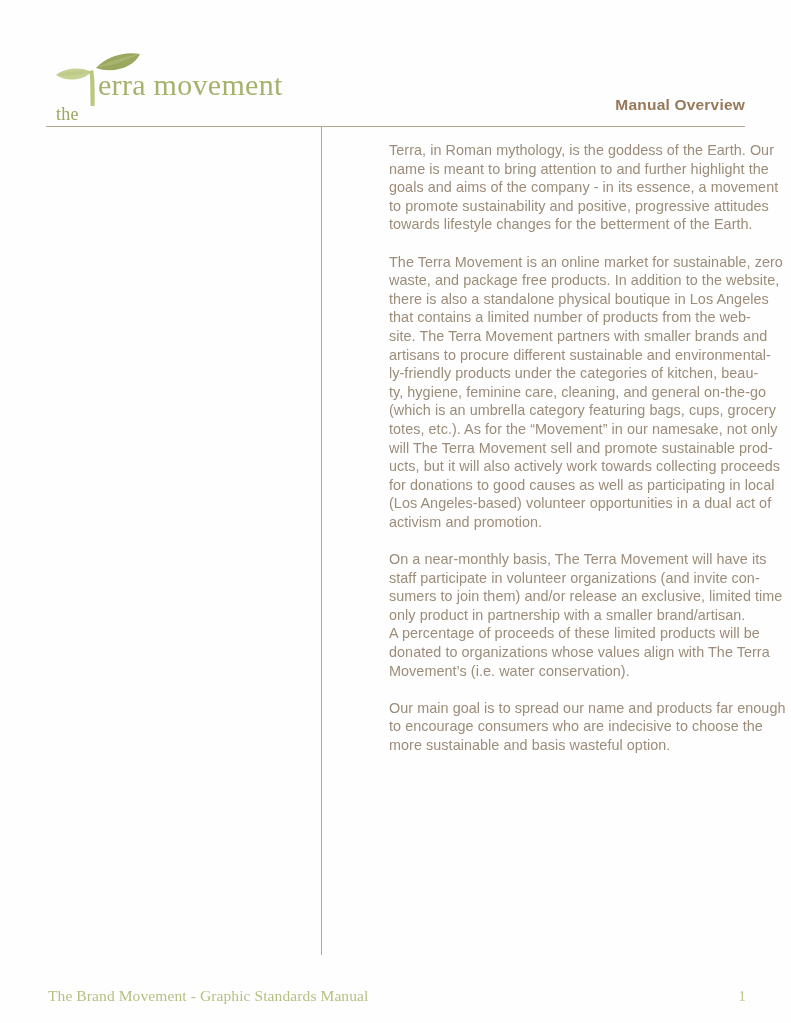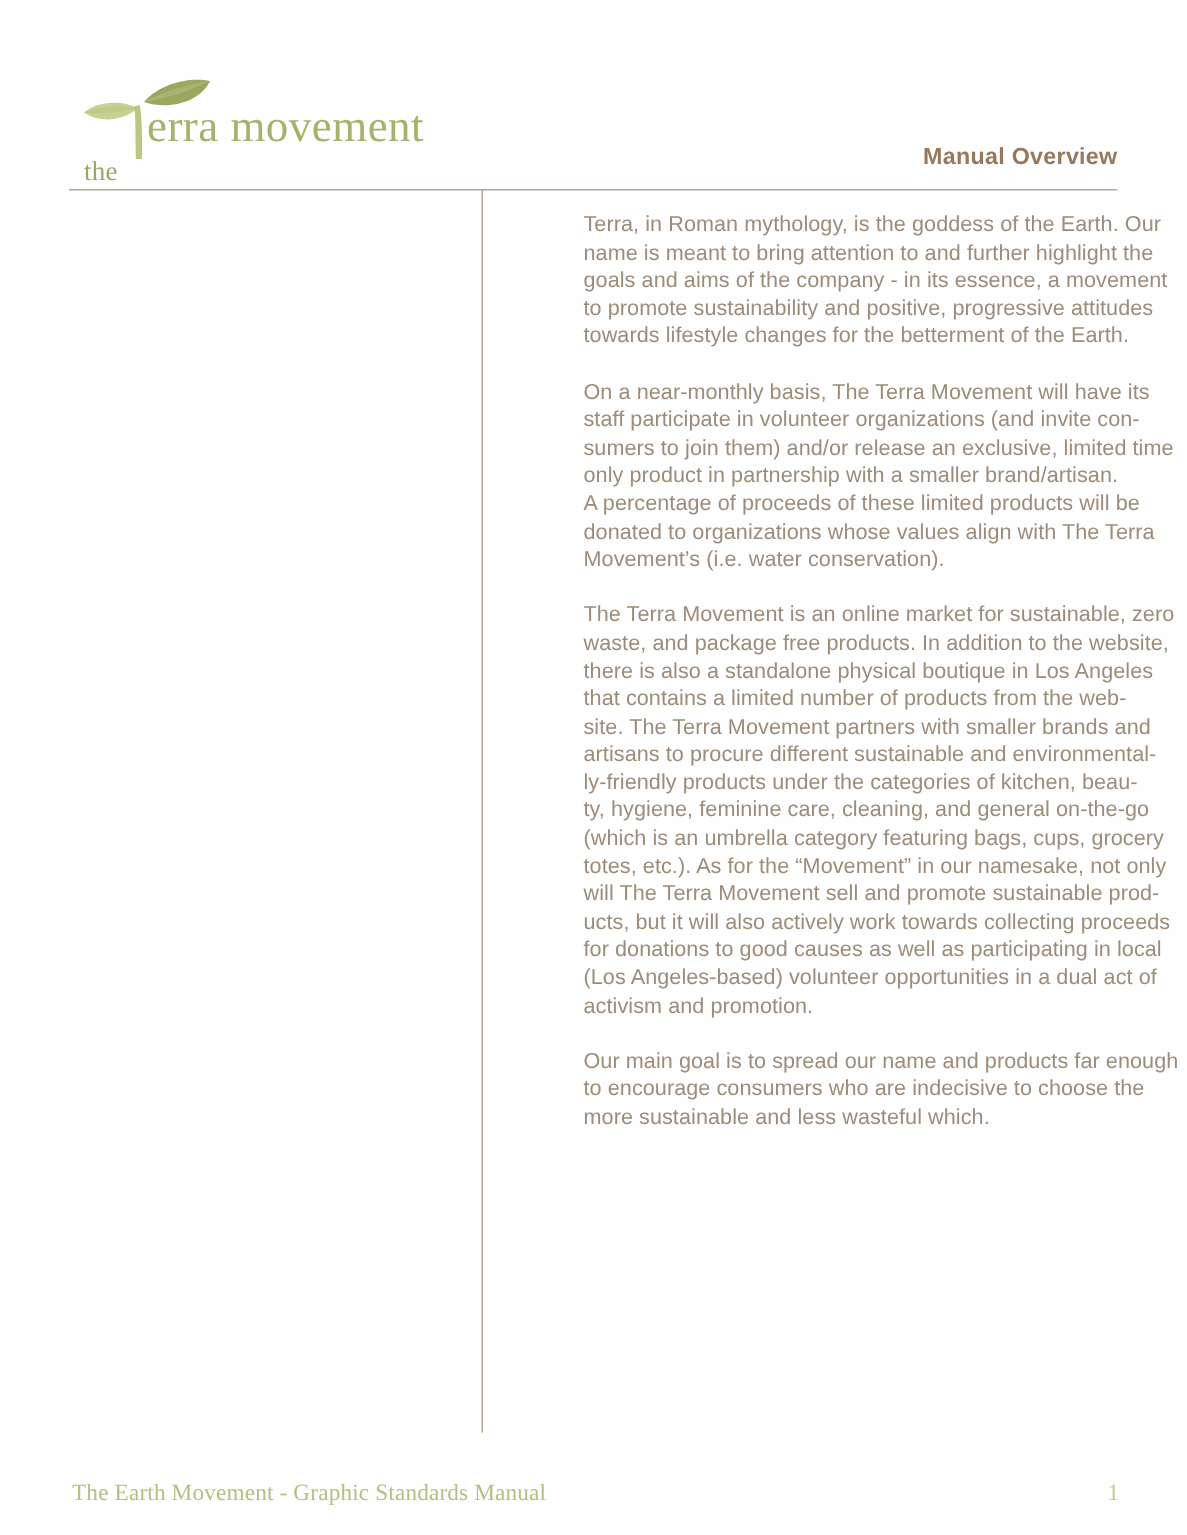--- a/index.html
+++ b/index.html
@@ -152,43 +152,43 @@
 
   <div class="rule-h"></div>
   <div class="rule-v"></div>
 
   <div class="body-col">
     <p class="para">Terra, in Roman mythology, is the goddess of the Earth. Our
 name is meant to bring attention to and further highlight the
 goals and aims of the company - in its essence, a movement
 to promote sustainability and positive, progressive attitudes
 towards lifestyle changes for the betterment of the Earth.</p>
-    <p class="para">On a near-monthly basis, The Terra Movement will have its
-staff participate in volunteer organizations (and invite con-
-sumers to join them) and/or release an exclusive, limited time
-only product in partnership with a smaller brand/artisan.
-A percentage of proceeds of these limited products will be
-donated to organizations whose values align with The Terra
-Movement’s (i.e. water conservation).</p>
     <p class="para">The Terra Movement is an online market for sustainable, zero
 waste, and package free products. In addition to the website,
 there is also a standalone physical boutique in Los Angeles
 that contains a limited number of products from the web-
 site. The Terra Movement partners with smaller brands and
 artisans to procure different sustainable and environmental-
 ly-friendly products under the categories of kitchen, beau-
 ty, hygiene, feminine care, cleaning, and general on-the-go
 (which is an umbrella category featuring bags, cups, grocery
 totes, etc.). As for the “Movement” in our namesake, not only
 will The Terra Movement sell and promote sustainable prod-
 ucts, but it will also actively work towards collecting proceeds
 for donations to good causes as well as participating in local
 (Los Angeles-based) volunteer opportunities in a dual act of
 activism and promotion.</p>
+    <p class="para">On a near-monthly basis, The Terra Movement will have its
+staff participate in volunteer organizations (and invite con-
+sumers to join them) and/or release an exclusive, limited time
+only product in partnership with a smaller brand/artisan.
+A percentage of proceeds of these limited products will be
+donated to organizations whose values align with The Terra
+Movement’s (i.e. water conservation).</p>
     <p class="para">Our main goal is to spread our name and products far enough
 to encourage consumers who are indecisive to choose the
-more sustainable and less wasteful which.</p>
+more sustainable and basis wasteful option.</p>
   </div>
 
-  <div class="footer-text">The Earth Movement - Graphic Standards Manual</div>
+  <div class="footer-text">The Brand Movement - Graphic Standards Manual</div>
   <div class="footer-page">1</div>
 
 </div>
 
 </body></html>

